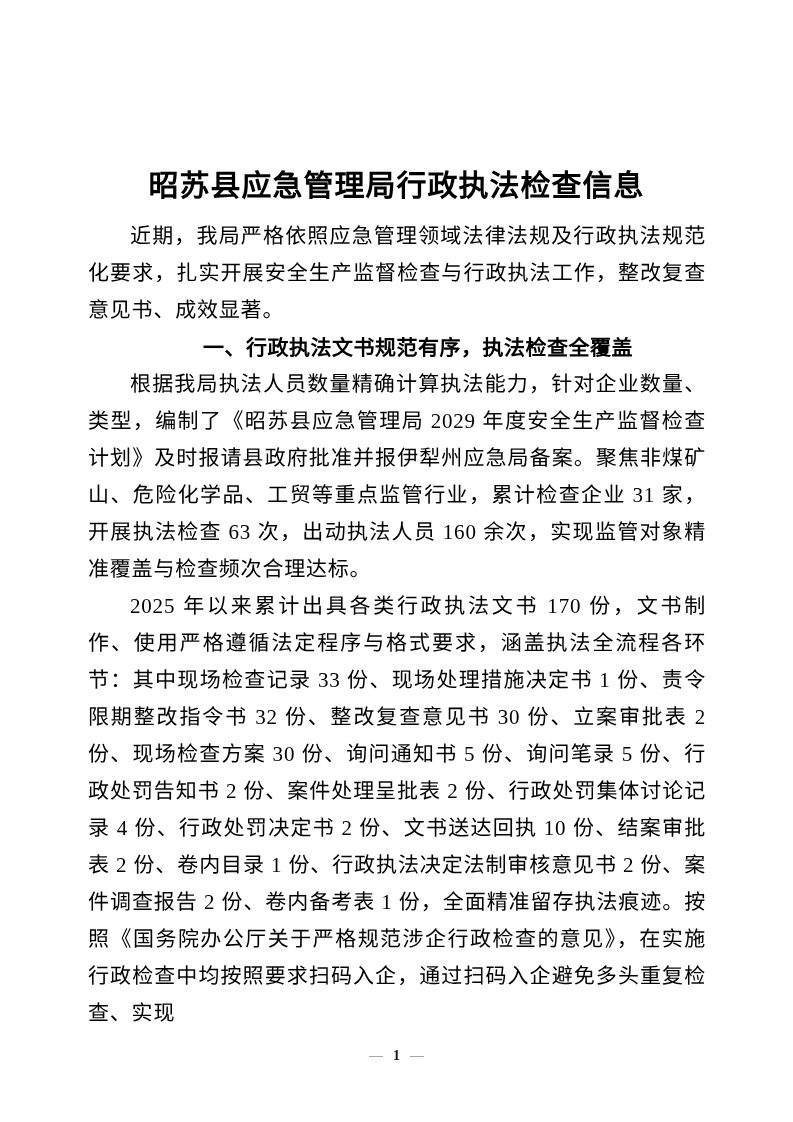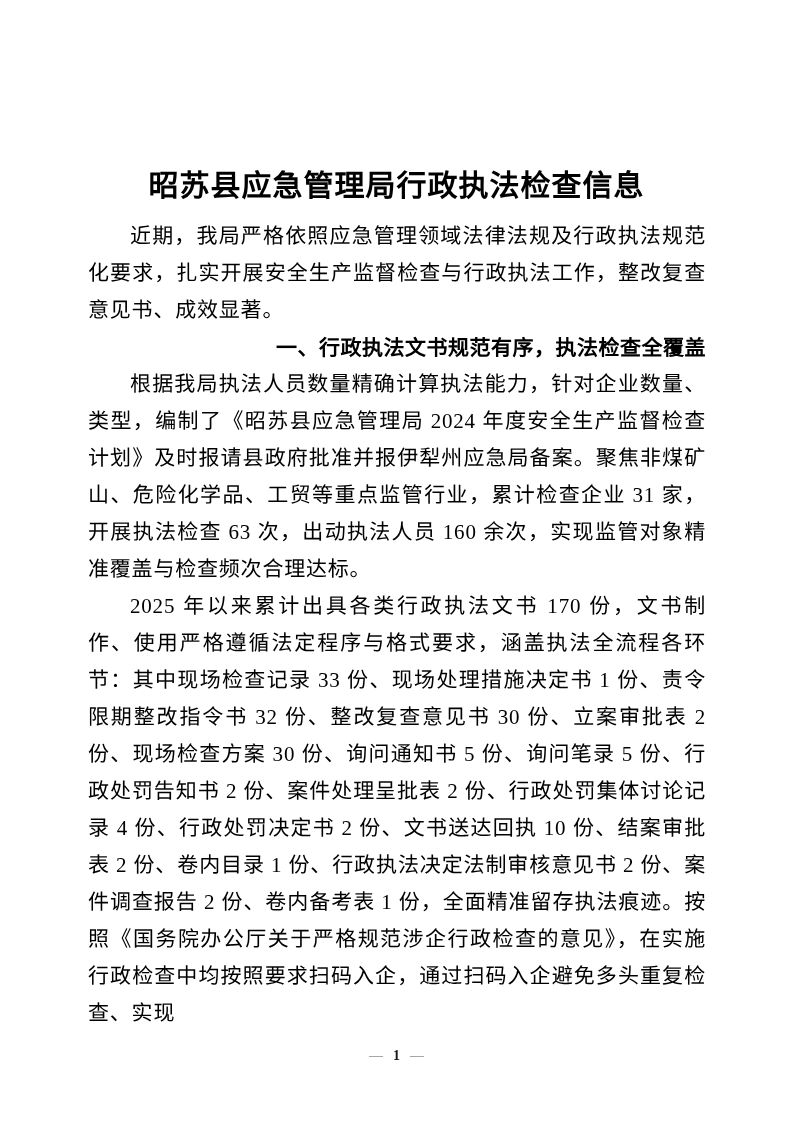--- a/index.html
+++ b/index.html
@@ -46,21 +46,21 @@
   }
   .section-heading {
     margin: 0;
     padding: 0;
     text-indent: 2em;
     font-family: "Liberation Sans", "DejaVu Sans", sans-serif;
     font-weight: bold;
     font-size: 21px;
     line-height: 37px;
     letter-spacing: 0.5px;
-    text-align: right;
+    text-align: center;
   }
   .page-footer {
     position: absolute;
     top: 1038px;
     left: 0;
     width: 100%;
     text-align: center;
     font-size: 14px;
     line-height: 20px;
     letter-spacing: 0;
@@ -81,21 +81,21 @@
 <div class="page">
 
   <h1 class="doc-title">昭苏县应急管理局行政执法检查信息</h1>
 
   <div class="doc-body">
 
     <p>近期，我局严格依照应急管理领域法律法规及行政执法规范化要求，扎实开展安全生产监督检查与行政执法工作，整改复查意见书、成效显著。</p>
 
     <h2 class="section-heading">一、行政执法文书规范有序，执法检查全覆盖</h2>
 
-    <p>根据我局执法人员数量精确计算执法能力，针对企业数量、类型，编制了《昭苏县应急管理局 2024 年度安全生产监督检查计划》及时报请县政府批准并报伊犁州应急局备案。聚焦非煤矿山、危险化学品、工贸等重点监管行业，累计检查企业 31 家，开展执法检查 63 次，出动执法人员 160 余次，实现监管对象精准覆盖与检查频次合理达标。</p>
+    <p>根据我局执法人员数量精确计算执法能力，针对企业数量、类型，编制了《昭苏县应急管理局 2029 年度安全生产监督检查计划》及时报请县政府批准并报伊犁州应急局备案。聚焦非煤矿山、危险化学品、工贸等重点监管行业，累计检查企业 31 家，开展执法检查 63 次，出动执法人员 160 余次，实现监管对象精准覆盖与检查频次合理达标。</p>
 
     <p>2025 年以来累计出具各类行政执法文书 170 份，文书制作、使用严格遵循法定程序与格式要求，涵盖执法全流程各环节：其中现场检查记录 33 份、现场处理措施决定书 1 份、责令限期整改指令书 32 份、整改复查意见书 30 份、立案审批表 2 份、现场检查方案 30 份、询问通知书 5 份、询问笔录 5 份、行政处罚告知书 2 份、案件处理呈批表 2 份、行政处罚集体讨论记录 4 份、行政处罚决定书 2 份、文书送达回执 10 份、结案审批表 2 份、卷内目录 1 份、行政执法决定法制审核意见书 2 份、案件调查报告 2 份、卷内备考表 1 份，全面精准留存执法痕迹。按照《国务院办公厅关于严格规范涉企行政检查的意见》，在实施行政检查中均按照要求扫码入企，通过扫码入企避免多头重复检查、实现</p>
 
   </div>
 
   <div class="page-footer">
     <span class="dash">—</span><span class="num">1</span><span class="dash">—</span>
   </div>
 
 </div>

